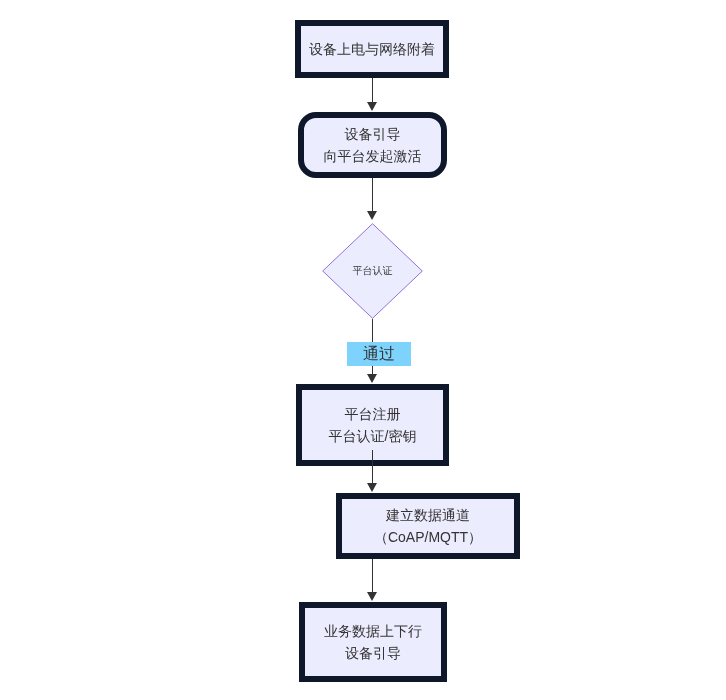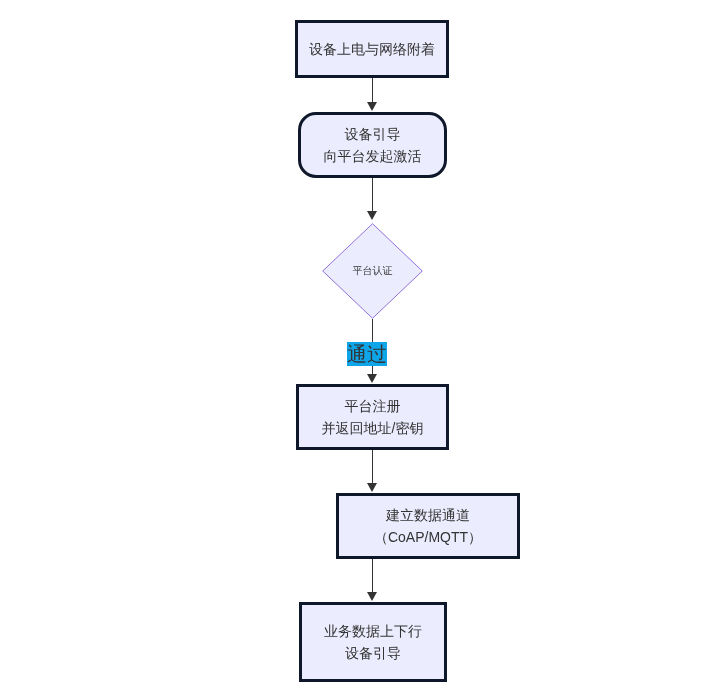--- a/index.html
+++ b/index.html
@@ -12,21 +12,21 @@
     position: relative;
     width: 726px;
     height: 700px;
     background: #ffffff;
     overflow: hidden;
   }
   .node-rect {
     position: absolute;
     box-sizing: border-box;
     background: #ECECFF;
-    border: 3px solid #0f172a;
+    border: 6px solid #0f172a;
     color: #333333;
     font-size: 14px;
     line-height: 22px;
     text-align: center;
     display: flex;
     flex-direction: column;
     justify-content: center;
     align-items: center;
   }
   .node-line { display: block; white-space: nowrap; }
@@ -53,33 +53,33 @@
   .edge-head {
     position: absolute;
     width: 0;
     height: 0;
     border-left: 5px solid transparent;
     border-right: 5px solid transparent;
     border-top: 9px solid #333333;
   }
   .edge-label {
     position: absolute;
-    background: #0ea5e9;
+    background: #7dd3fc;
     color: #333333;
-    font-size: 20px;
+    font-size: 16px;
     line-height: 22px;
-    padding: 1px 0;
+    padding: 1px 16px;
     white-space: nowrap;
     z-index: 3;
   }
   
   #n-power    { left: 295px; top: 20px;  width: 154px; height: 58px; }
   #n-boot     { left: 298px; top: 112px; width: 149px; height: 66px; border-radius: 18px; }
   #n-auth     { left: 322px; top: 223px; width: 101px; height: 96px; }
-  #n-register { left: 296px; top: 384px; width: 153px; height: 66px; }
+  #n-register { left: 296px; top: 384px; width: 153px; height: 82px; }
   #n-channel  { left: 296px; top: 493px; width: 184px; height: 66px; margin-left: 40px; }
   #n-business { left: 299px; top: 602px; width: 148px; height: 80px; }
 
   #e1-line { left: 372px; top: 78px;  height: 25px; }
   #e1-head { left: 367px; top: 102px; }
   #e2-line { left: 372px; top: 178px; height: 34px; }
   #e2-head { left: 367px; top: 211px; }
   #e3-line { left: 372px; top: 319px; height: 56px; }
   #e3-head { left: 367px; top: 374px; }
   #e4-line { left: 372px; top: 450px; height: 34px; }
@@ -115,21 +115,21 @@
     </svg>
     <span class="diamond-label">平台认证</span>
   </div>
 
   <div class="edge-line" id="e3-line"></div>
   <div class="edge-head" id="e3-head"></div>
   <div class="edge-label" id="e3-label">通过</div>
 
   <div class="node-rect" id="n-register">
     <span class="node-line">平台注册</span>
-    <span class="node-line">并返回地址/密钥</span>
+    <span class="node-line">平台认证/密钥</span>
   </div>
 
   <div class="edge-line" id="e4-line"></div>
   <div class="edge-head" id="e4-head"></div>
 
   <div class="node-rect" id="n-channel">
     <span class="node-line">建立数据通道</span>
     <span class="node-line">（CoAP/MQTT）</span>
   </div>
 

